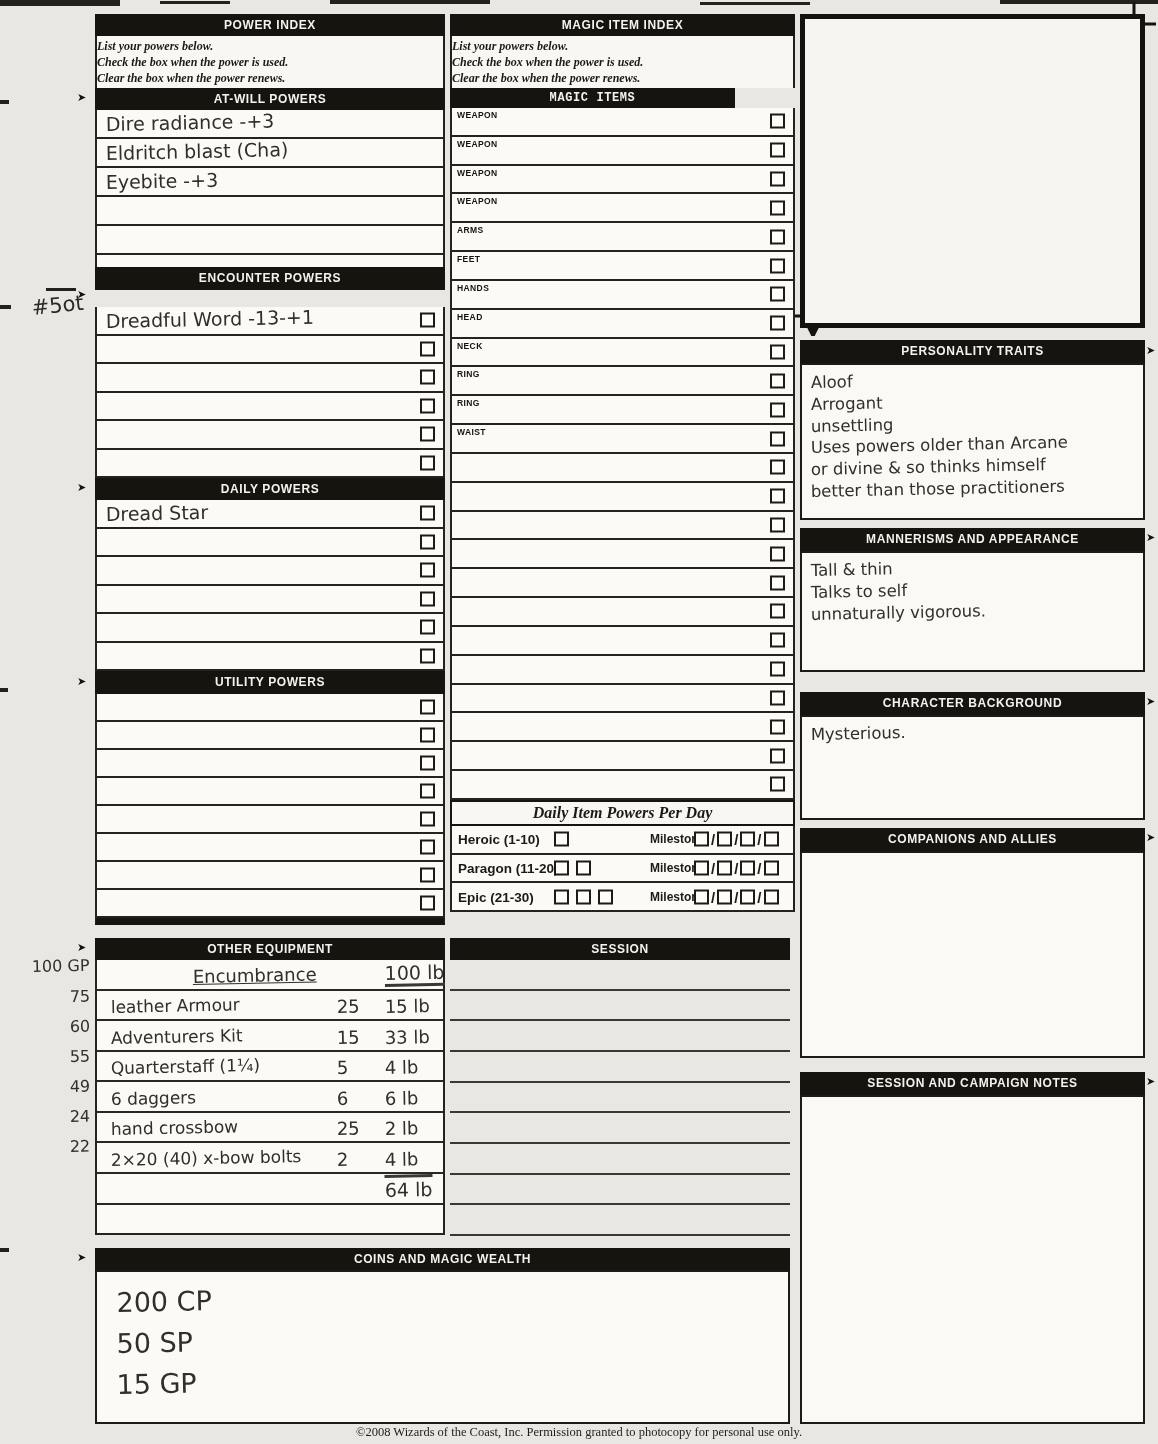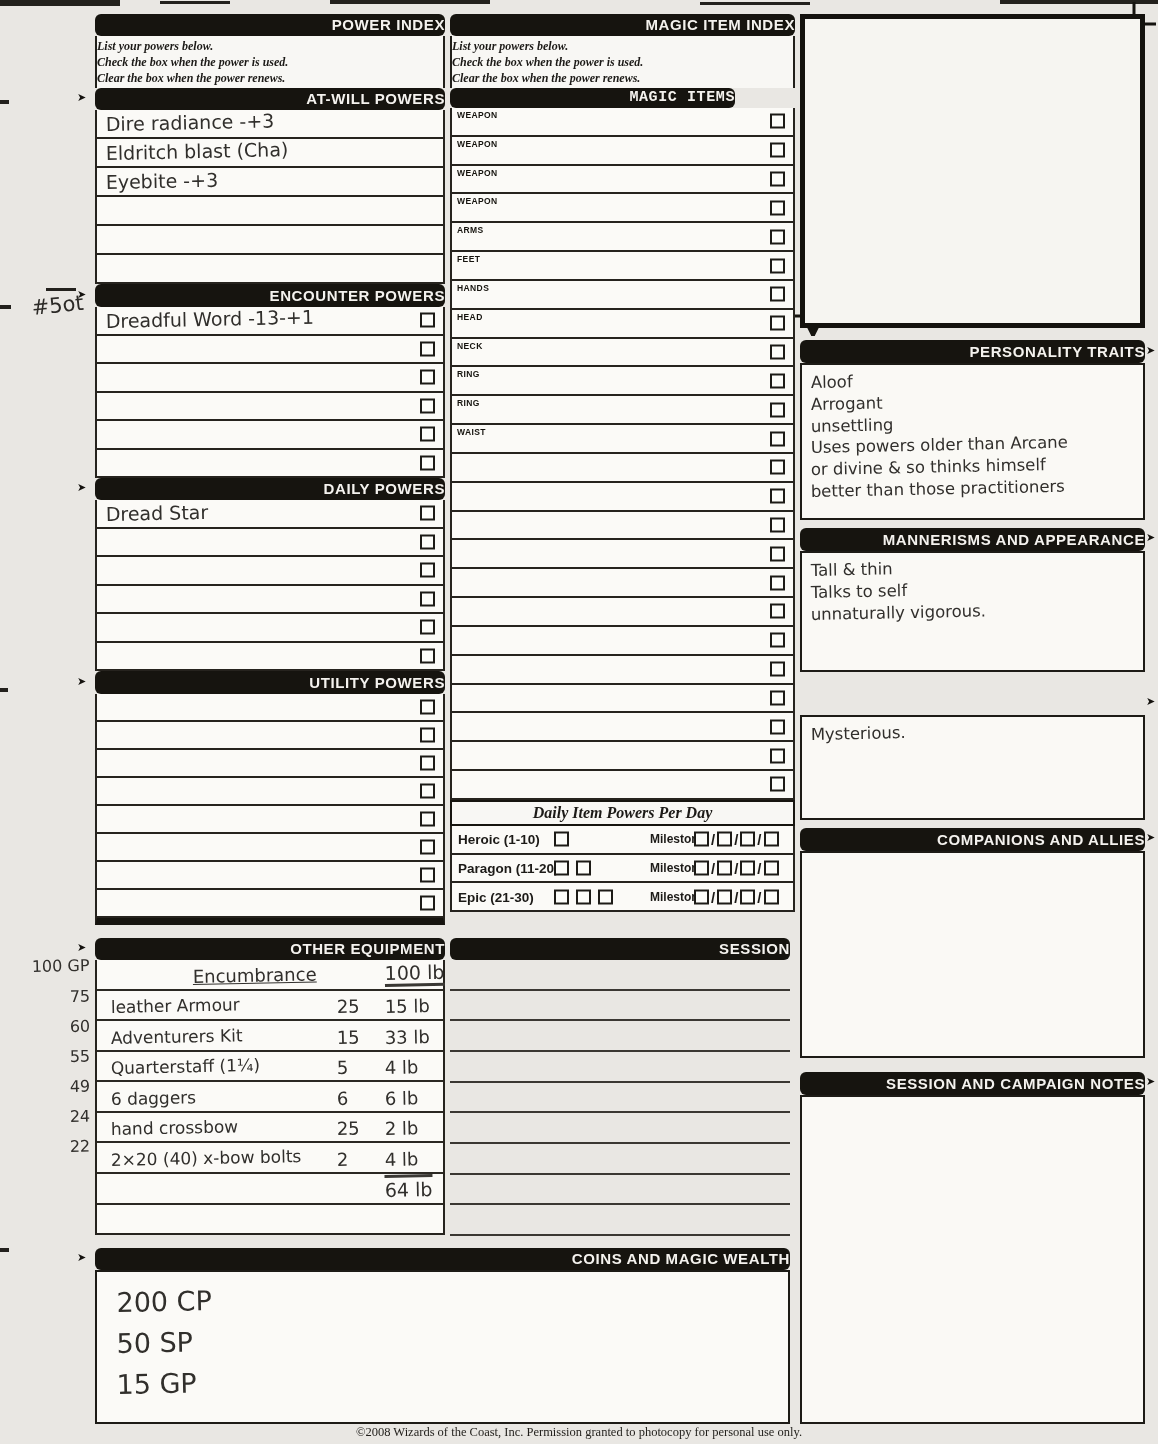--- a/index.html
+++ b/index.html
@@ -11,26 +11,25 @@
     overflow: hidden;
     font-family: "Liberation Sans", sans-serif;
     color: #1c1a17;
   }
   
   .bar {
     position: absolute;
     background: #16140f;
     color: #f4f2ee;
     font-weight: bold;
-    font-size: 15px;
+    font-size: 12px;
     letter-spacing: .6px;
-    text-align: right;
+    text-align: center;
     height: 22px; line-height: 22px;
     white-space: nowrap;
-    border-radius: 6px;
   }
   
   .instr {
     position: absolute;
     background: #f8f7f4;
     border-left: 2px solid #211f1a; border-right: 2px solid #211f1a;
     text-align: left;
     font-family: "Liberation Serif", serif;
     font-style: italic; font-weight: bold;
     font-size: 12px; line-height: 16px;
@@ -195,21 +194,21 @@
         <span class="hand rowtext"></span>
       </div>
       <div class="p-row">
         <span class="hand rowtext"></span>
       </div>
       <div class="p-row">
         <span class="hand rowtext"></span>
       </div>
     </div>
 
-  <div class="bar" style="left:95px;top:284px;width:350px;height:23px;line-height:23px;">ENCOUNTER POWERS</div>
+  <div class="bar" style="left:95px;top:267px;width:350px;height:23px;line-height:23px;">ENCOUNTER POWERS</div>
   <div class="rows" style="left:95px;top:307px;width:350px;height:171px;">
       <div class="p-row">
         <span class="hand rowtext">Dreadful Word -13-+1</span>
         <span class="cbox"></span>
       </div>
       <div class="p-row">
         <span class="hand rowtext"></span>
         <span class="cbox"></span>
       </div>
       <div class="p-row">
@@ -469,20 +468,21 @@
       <div class="hand hline">better than those practitioners</div>
     </div>
 
   <div class="bar" style="left:800px;top:528px;width:345px;height:23px;line-height:23px;">MANNERISMS AND APPEARANCE</div>
   <div class="notebox" style="left:800px;top:551px;width:345px;height:121px;">
       <div class="hand hline">Tall &amp; thin</div>
       <div class="hand hline">Talks to self</div>
       <div class="hand hline">unnaturally vigorous.</div>
     </div>
 
+  <div class="bar" style="left:800px;top:692px;width:345px;height:23px;line-height:23px;">CHARACTER BACKGROUND</div>
   <div class="notebox" style="left:800px;top:715px;width:345px;height:105px;">
       <div class="hand hline">Mysterious.</div>
     </div>
 
   <div class="bar" style="left:800px;top:828px;width:345px;height:23px;line-height:23px;">COMPANIONS AND ALLIES</div>
   <div class="notebox" style="left:800px;top:851px;width:345px;height:207px;"></div>
 
   <div class="bar" style="left:800px;top:1072px;width:345px;height:23px;line-height:23px;">SESSION AND CAMPAIGN NOTES</div>
   <div class="notebox" style="left:800px;top:1095px;width:345px;height:329px;"></div>
 

